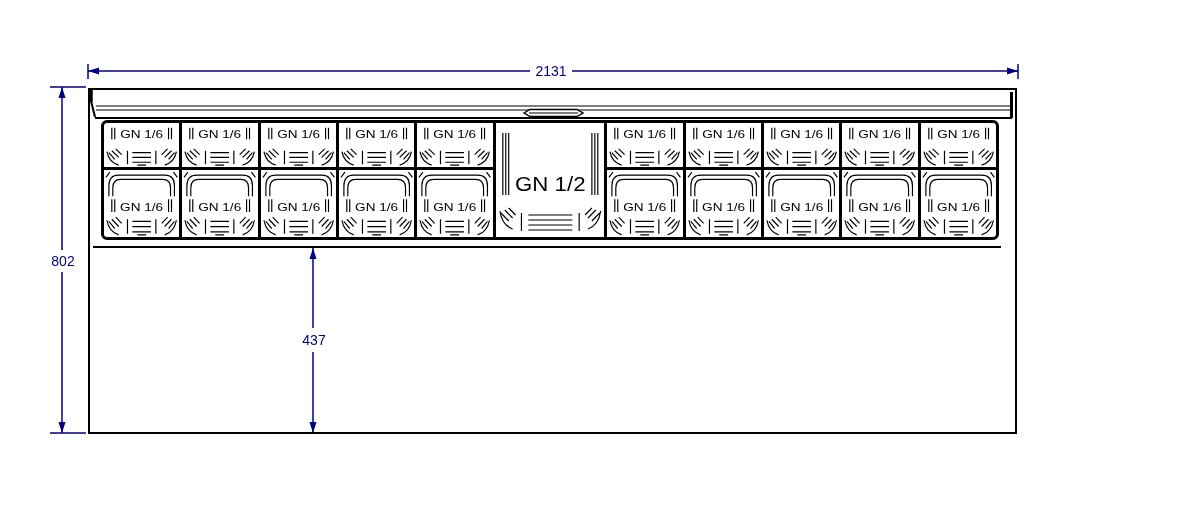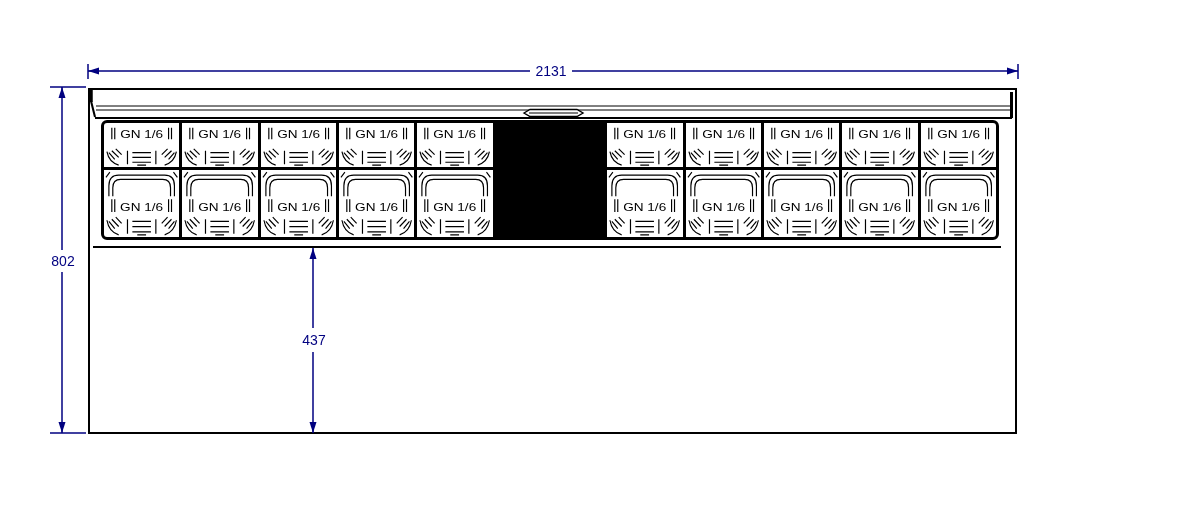--- a/index.html
+++ b/index.html
@@ -226,20 +226,38 @@
    <line x1="24" y1="47" x2="24" y2="61"></line>
    <line x1="53" y1="47" x2="53" y2="61"></line>
    <line x1="29" y1="49" x2="48" y2="49"></line>
    <line x1="29" y1="54" x2="48" y2="54"></line>
    <line x1="29" y1="59" x2="48" y2="59"></line>
    <line x1="34" y1="62" x2="43" y2="62"></line>
     </g>
     <text x="38.5" y="39" text-anchor="middle" font-size="11" textLength="44" lengthAdjust="spacingAndGlyphs">GN 1/6</text>
   </svg>
       </div>
+      <div class="pan-cell" style="grid-area: 1 / 6 / span 2;">
+        <svg viewBox="0 0 111 114" preserveAspectRatio="none">
+    <g stroke="#000" stroke-width="1.2" fill="none">
+      <path d="M7,10 V72 M10,10 V72 M13,10 V72 M98,10 V72 M101,10 V72 M104,10 V72"></path>
+      <path d="M4,88 Q6,102 17,106"></path>
+      <path d="M107,88 Q105,102 94,106"></path>
+      <path d="M5,90 L13,98 M9,87 L17,95 M13,85 L20,92"></path>
+      <path d="M106,90 L98,98 M102,87 L94,95 M98,85 L91,92"></path>
+      <line x1="26" y1="90" x2="26" y2="108"></line>
+      <line x1="85" y1="90" x2="85" y2="108"></line>
+      <line x1="33" y1="92" x2="78" y2="92"></line>
+      <line x1="33" y1="97" x2="78" y2="97"></line>
+      <line x1="33" y1="102" x2="78" y2="102"></line>
+      <line x1="33" y1="107" x2="78" y2="107"></line>
+    </g>
+    <text x="55.5" y="68" text-anchor="middle" font-size="21" textLength="72" lengthAdjust="spacingAndGlyphs">GN 1/2</text>
+  </svg>
+      </div>
       <div class="pan-cell" style="grid-area: 1 / 7;">
         <svg viewBox="0 0 77 46" preserveAspectRatio="none">
     <g stroke="#000" stroke-width="1.2" fill="none">
             <path d="M8,5 V17 M11,5 V17 M66,5 V17 M69,5 V17"></path>
    <path d="M3,30 Q5,41 15,44"></path>
    <path d="M74,30 Q72,41 62,44"></path>
    <path d="M5,31 L11,38 M8,29 L15,36 M12,27 L18,33"></path>
    <path d="M72,31 L66,38 M69,29 L62,36 M65,27 L59,33"></path>
    <line x1="24" y1="29" x2="24" y2="43"></line>
    <line x1="53" y1="29" x2="53" y2="43"></line>

